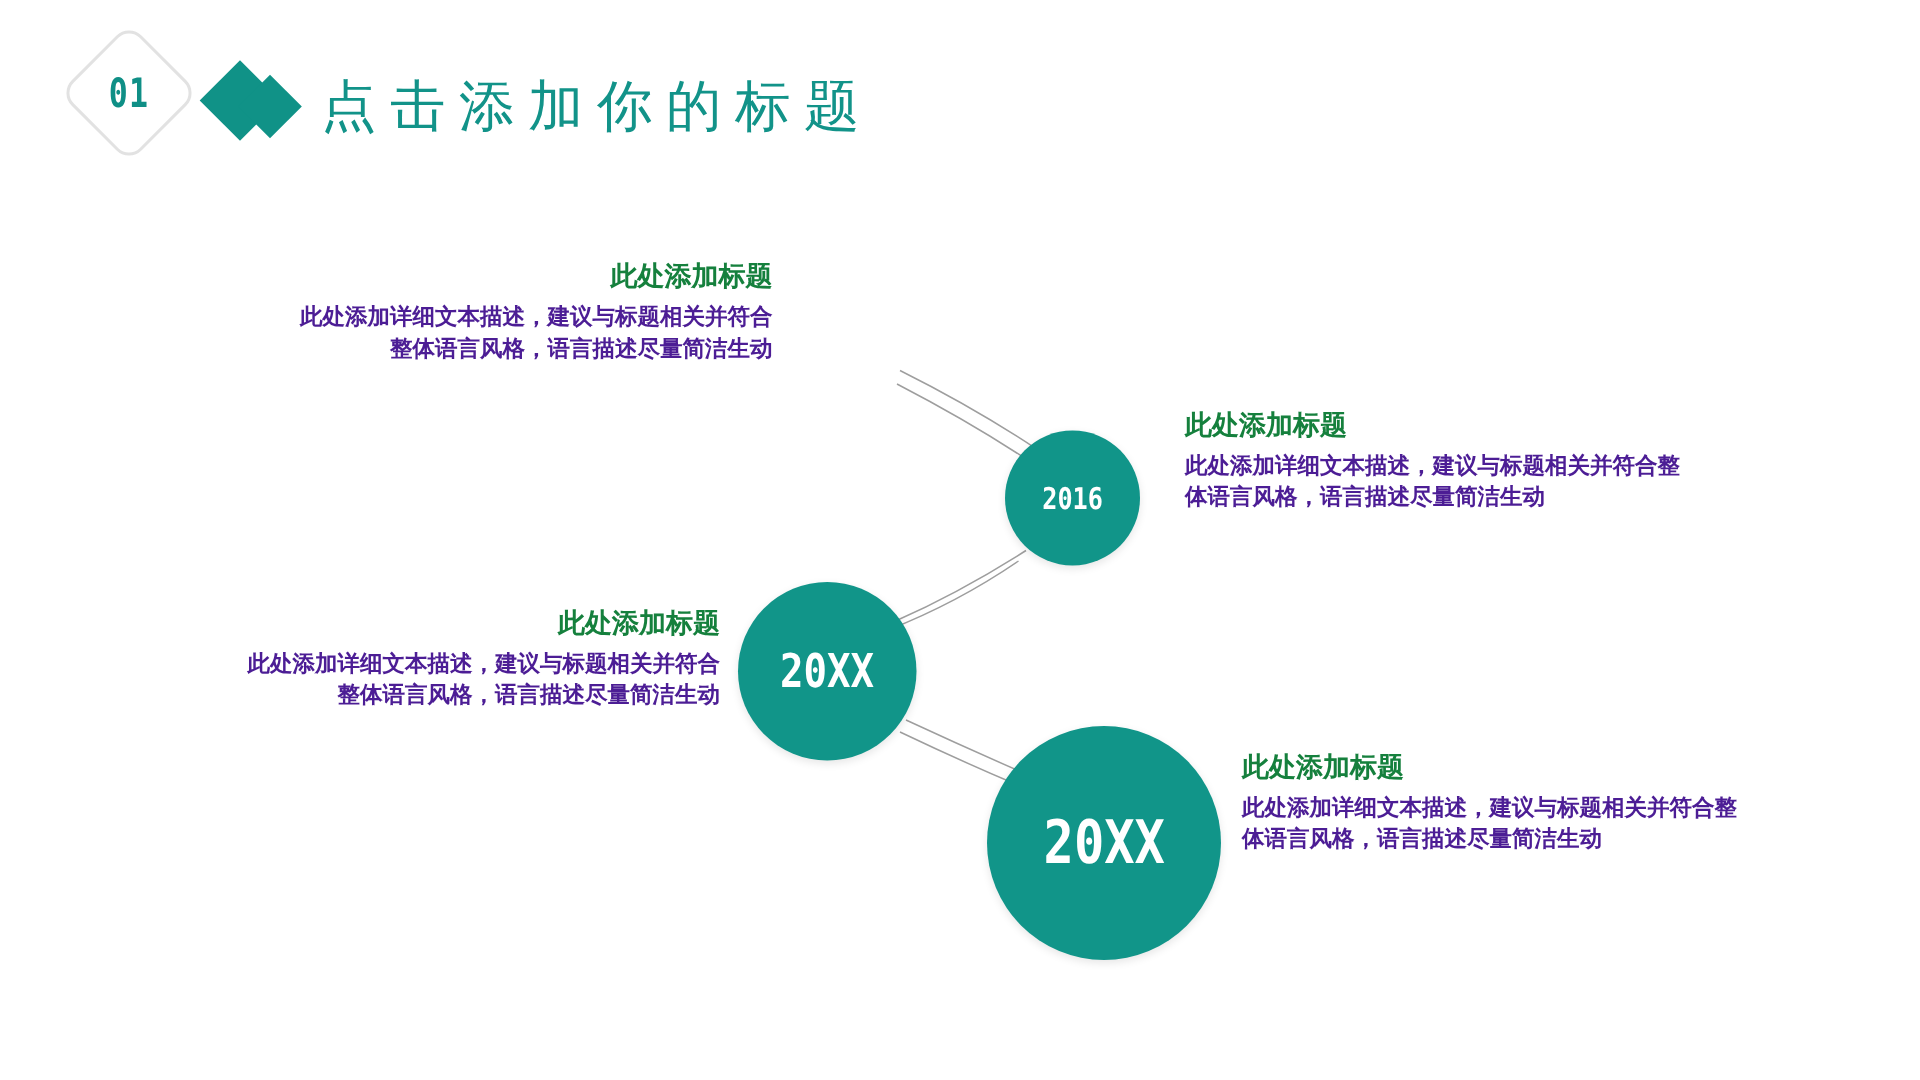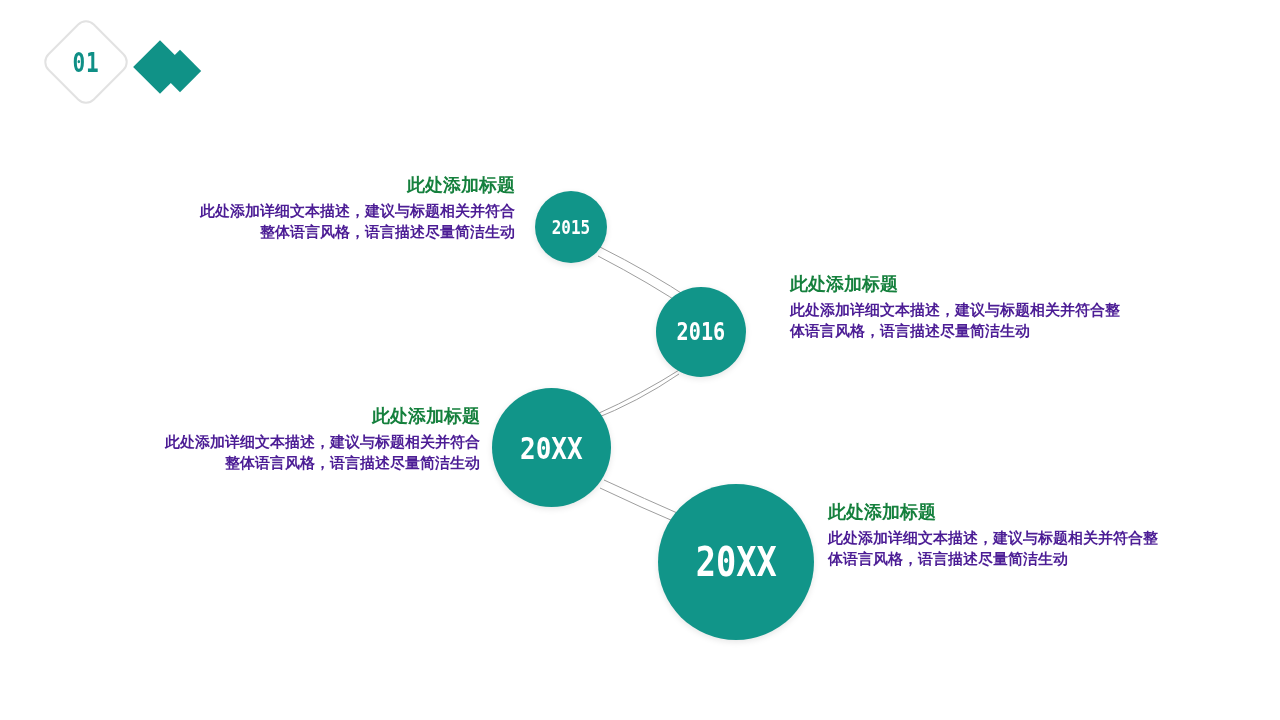--- a/index.html
+++ b/index.html
@@ -111,21 +111,21 @@
     justify-content: center;
     color: #ffffff;
     font-weight: bold;
     font-family: "DejaVu Sans Mono", monospace;
     letter-spacing: 0px;
     box-shadow: 0 2px 6px rgba(0,0,0,0.10);
   }
   .node span { transform: scaleX(0.84); display: inline-block; }
 
   .node-1 { left: 535px; top: 191px; width: 72px; height: 72px; font-size: 19px; }
-  .node-2 { left: 656px; top: 287px; width: 90px; height: 90px; font-size: 24px; }
+  .node-2 { left: 670px; top: 287px; width: 90px; height: 90px; font-size: 20px; }
   .node-3 { left: 492px; top: 388px; width: 119px; height: 119px; font-size: 31px; }
   .node-4 { left: 658px; top: 484px; width: 156px; height: 156px; font-size: 40px; }
 
   
   .block { position: absolute; }
   .block .bt {
     font-size: 18px;
     line-height: 24px;
     font-weight: bold;
     color: #15803d;
@@ -153,39 +153,37 @@
 <body>
 
 <div class="header">
 
   <div class="badge-diamond"></div>
   <div class="badge-number">01</div>
 
   <div class="dia dia-a"></div>
   <div class="dia dia-b"></div>
 
+  <div class="slide-title">点击添加你的标题</div>
 </div>
 
 <div class="diagram">
 
   <svg class="connectors" viewBox="0 0 1280 720">
 
     <path d="M 600 247 Q 650 272 692 300" fill="none" stroke="#9e9e9e" stroke-width="1"></path>
     <path d="M 598 256 Q 650 283 690 310" fill="none" stroke="#9e9e9e" stroke-width="1"></path>
 
     <path d="M 684 367 Q 640 395 597 414" fill="none" stroke="#9e9e9e" stroke-width="1"></path>
     <path d="M 679 374 Q 638 402 592 420" fill="none" stroke="#9e9e9e" stroke-width="1"></path>
 
     <path d="M 604 480 Q 645 499 684 516" fill="none" stroke="#9e9e9e" stroke-width="1"></path>
     <path d="M 600 488 Q 642 508 680 524" fill="none" stroke="#9e9e9e" stroke-width="1"></path>
   </svg>
 
-  <div class="node node-1">
-    <span>2015</span>
-  </div>
   <div class="node node-2">
     <span>2016</span>
   </div>
   <div class="node node-3">
     <span>20XX</span>
   </div>
   <div class="node node-4">
     <span>20XX</span>
   </div>
 

